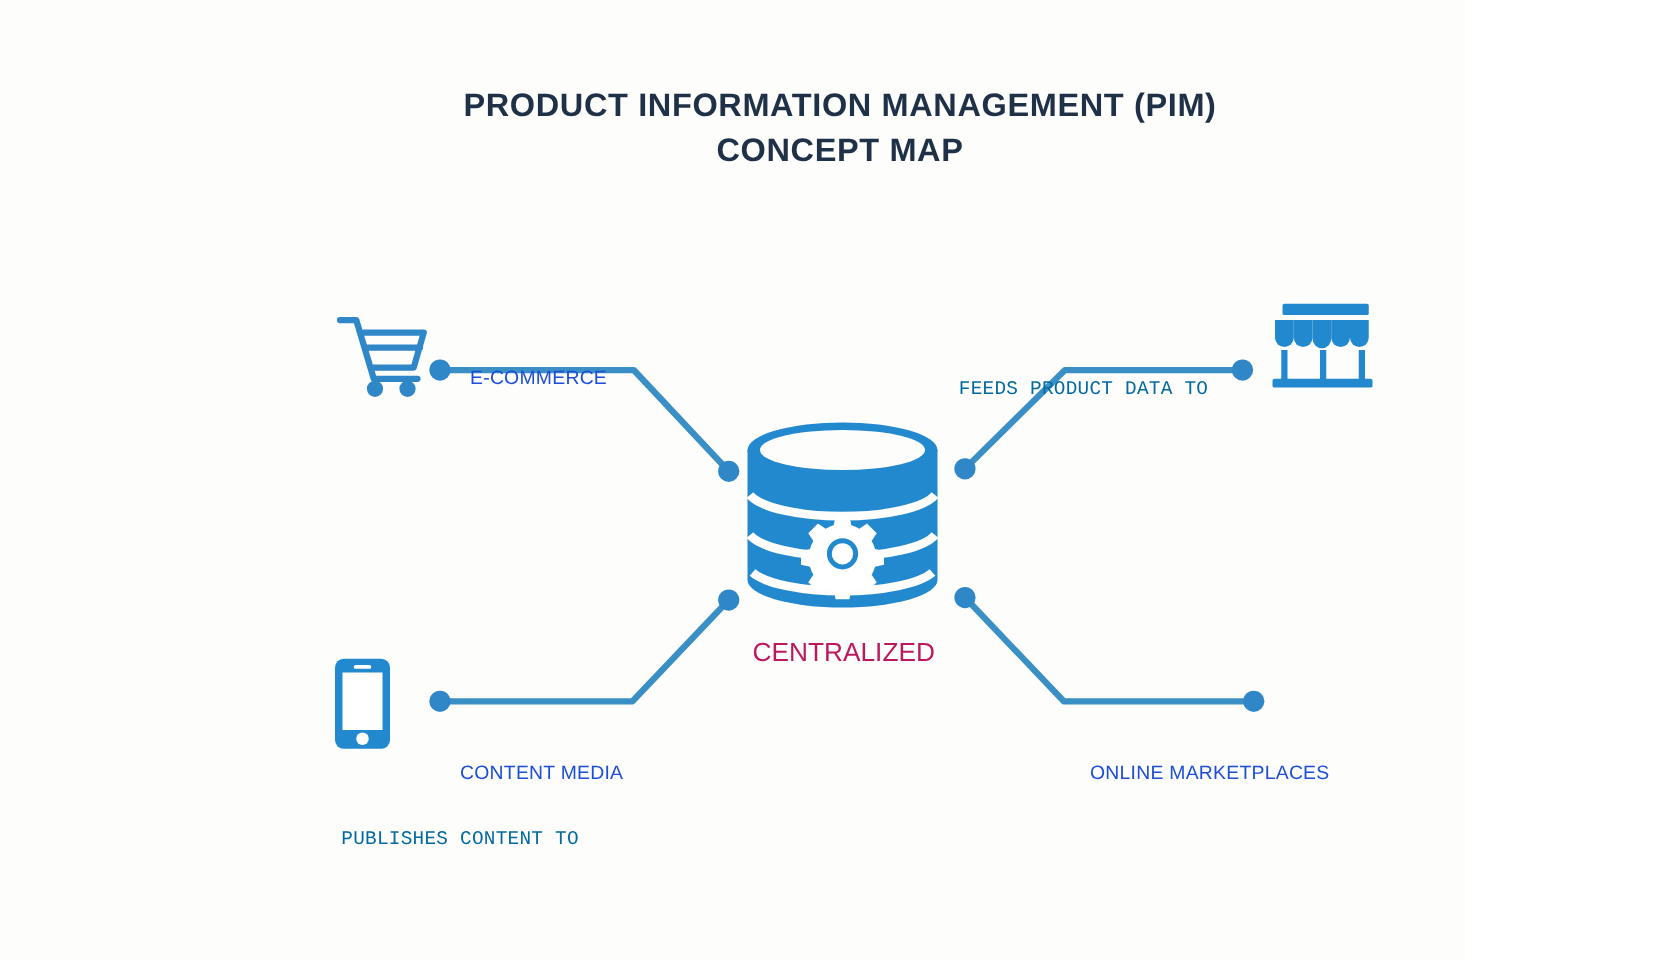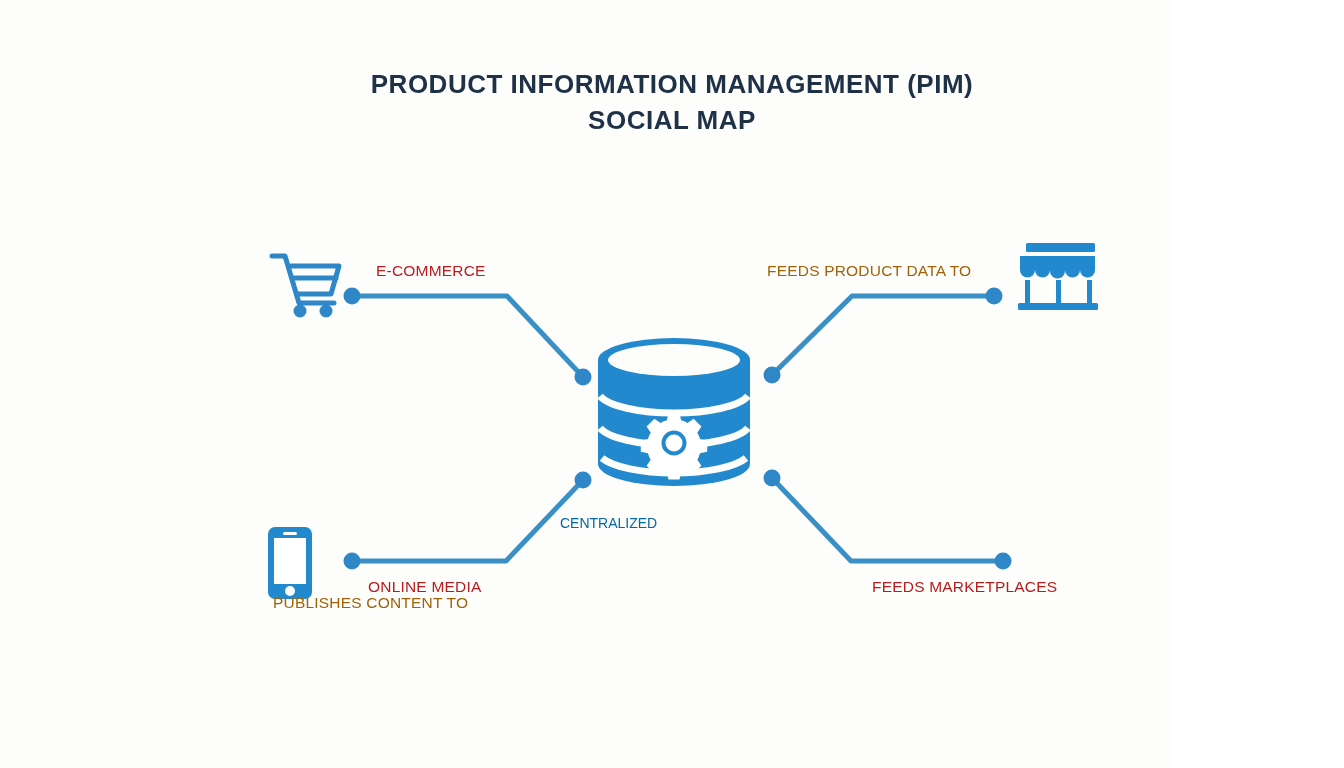--- a/index.html
+++ b/index.html
@@ -40,60 +40,63 @@
     font-size: 26px;
     letter-spacing: 0.5px;
     color: #1f3147;
     line-height: 36px;
   }
   .node-label {
     position: absolute;
     font-family: "Liberation Sans", sans-serif;
     font-size: 15.5px;
     letter-spacing: 0.2px;
-    color: #b91c1c;
+    color: #1d4ed8;
     white-space: nowrap;
     pointer-events: none;
+    margin-top: 32px;
   }
   .rel-label {
     position: absolute;
-    font-family: Liberation Sans, sans-serif;
+    font-family: Liberation Mono, monospace;
     font-size: 15.5px;
     letter-spacing: 0.2px;
-    color: #a16207;
+    color: #0369a1;
     white-space: nowrap;
     pointer-events: none;
+    margin-top: 40px;
   }
   .center-label {
     position: absolute;
     left: 560px;
     top: 511px;
     width: 230px;
+    text-align: center;
     font-family: "Liberation Sans", sans-serif;
-    font-size: 14px;
+    font-size: 21px;
     line-height: 24px;
-    color: #0369a1;
+    color: #be185d;
     pointer-events: none;
   }
   .center-label span { display: block; }
   .lbl-ecommerce   { left: 376px; top: 262px; }
   .lbl-socialmedia { left: 368px; top: 578px; }
   .lbl-feeds       { left: 767px; top: 262px; }
   .lbl-marketplace { left: 872px; top: 578px; }
-  .lbl-publishes   { left: 273px; top: 594px; }
+  .lbl-publishes   { left: 273px; top: 622px; }
   .lbl-distributes { left: 797px; top: 622px; }
 </style>
 </head>
 <body>
 
 <div id="canvas">
 
   <div class="title-block">
     <span class="title-line">PRODUCT INFORMATION MANAGEMENT (PIM)</span>
-    <span class="title-line">SOCIAL MAP</span>
+    <span class="title-line">CONCEPT MAP</span>
   </div>
 
   <svg id="diagram-svg" viewBox="0 0 1344 768">
 
     <g>
       <polyline points="352,296 507,296 583,377" fill="none" stroke="#3a8fc4" stroke-width="5" stroke-linecap="round" stroke-linejoin="round"></polyline>
       <circle cx="352" cy="296" r="8.5" fill="#2f87c8"></circle>
       <circle cx="583" cy="377" r="8.5" fill="#2f87c8"></circle>
     </g>
 
@@ -162,23 +165,23 @@
           a 23 23 0 0 1 2.7,-6.4 l -4.1,-6.1 7.8,-7.8 6.1,4.1
           a 23 23 0 0 1 6.4,-2.7 z"></path>
         <circle cx="0" cy="0" r="12.5" fill="#2389ce"></circle>
         <circle cx="0" cy="0" r="8.5" fill="#ffffff"></circle>
       </g>
     </g>
   </svg>
 
   <div class="node-label lbl-ecommerce">E-COMMERCE</div>
 
-  <div class="node-label lbl-socialmedia">ONLINE MEDIA</div>
+  <div class="node-label lbl-socialmedia">CONTENT MEDIA</div>
 
-  <div class="node-label lbl-marketplace">FEEDS MARKETPLACES</div>
+  <div class="node-label lbl-marketplace">ONLINE MARKETPLACES</div>
 
   <div class="rel-label lbl-feeds">FEEDS PRODUCT DATA TO</div>
 
   <div class="rel-label lbl-publishes">PUBLISHES CONTENT TO</div>
 
 
   <div class="center-label">
     <span>CENTRALIZED</span>
   </div>
 

